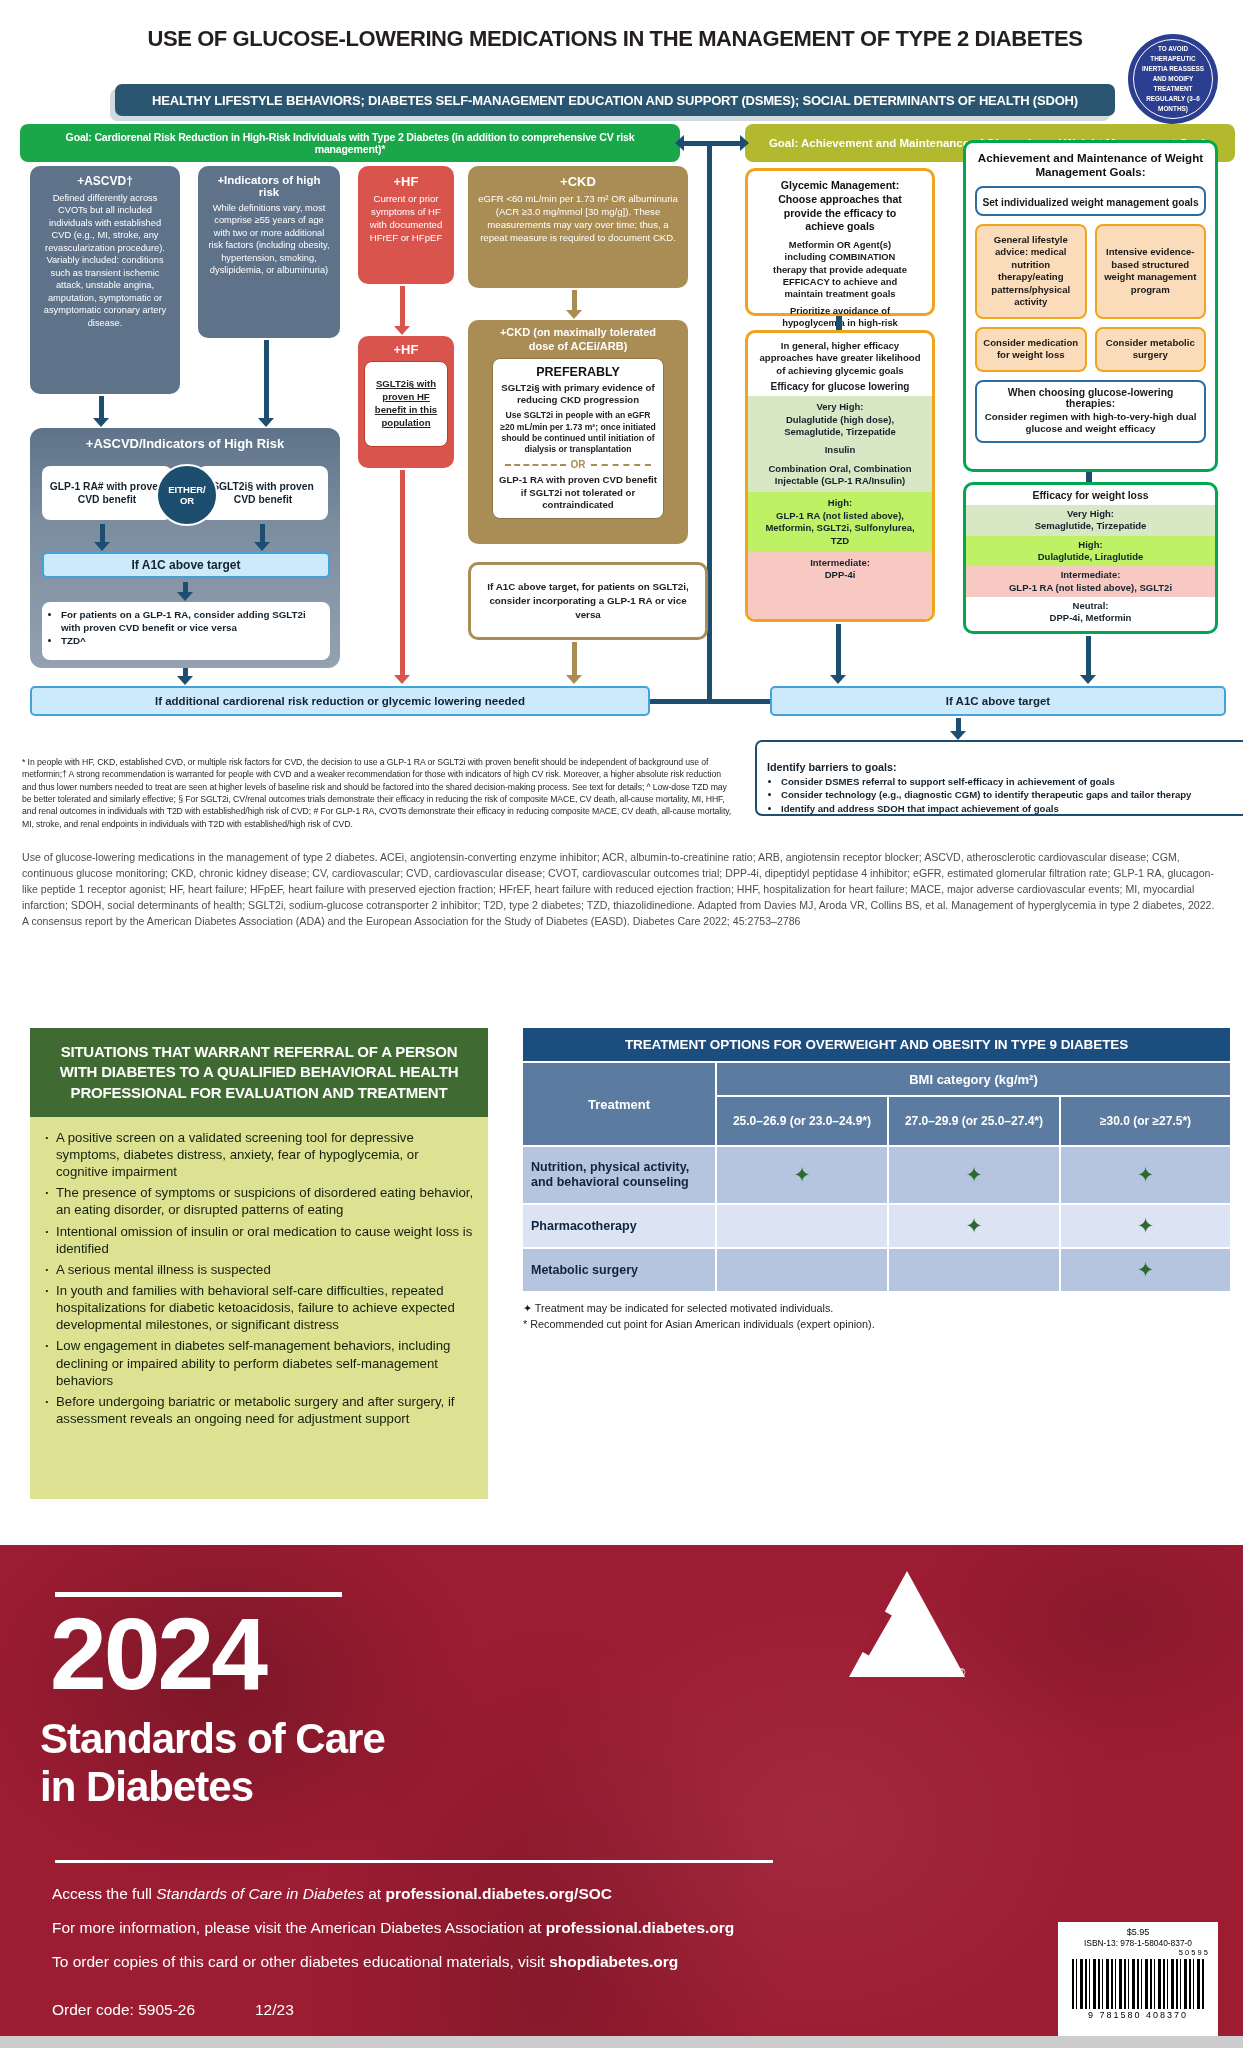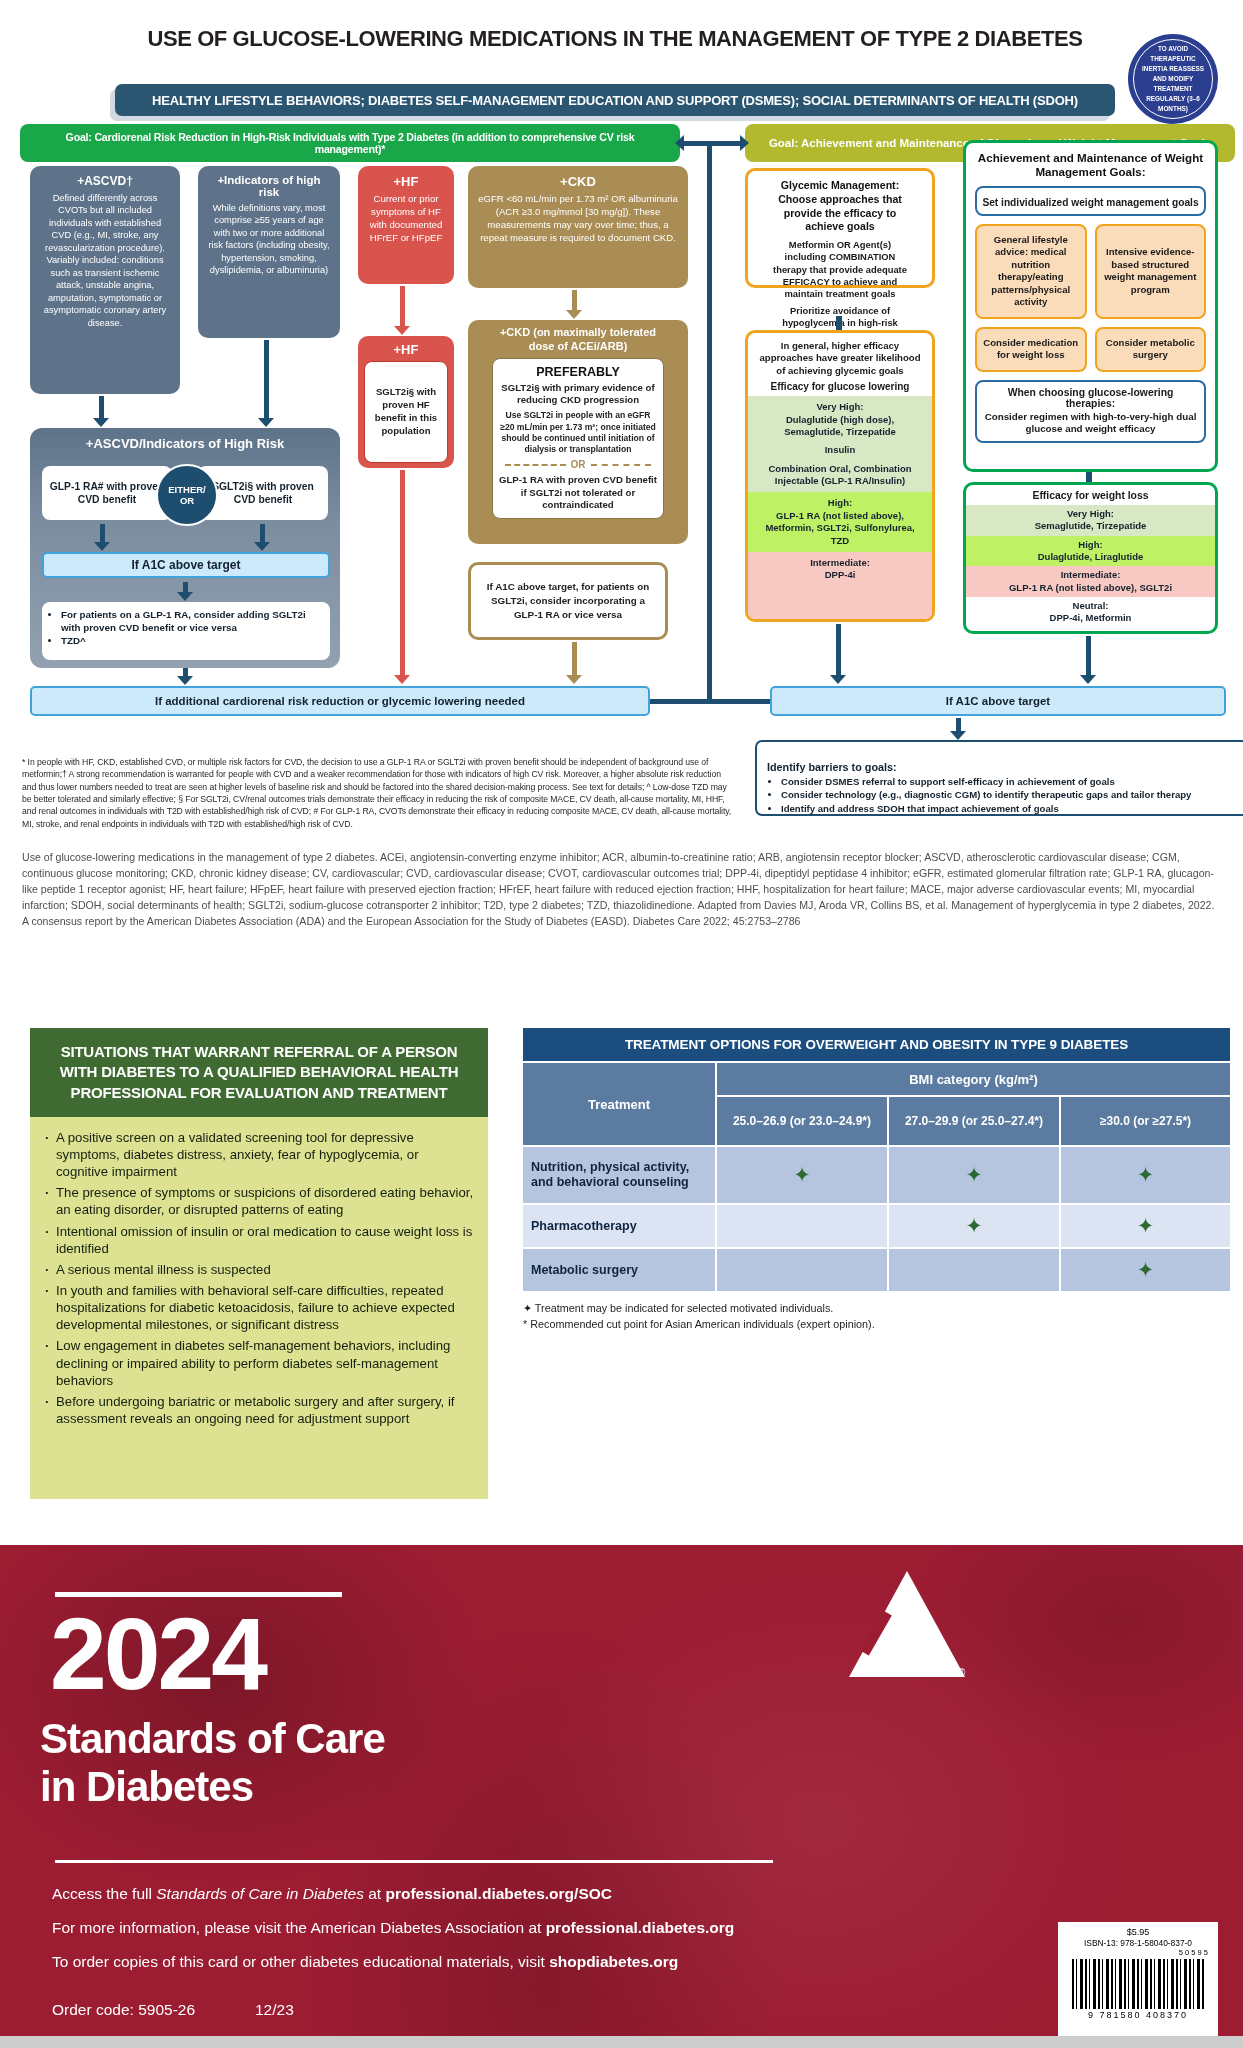--- a/index.html
+++ b/index.html
@@ -140,41 +140,41 @@
     <div class="bb" style="font-size:9.6px;">eGFR &lt;60 mL/min per 1.73 m² OR albuminuria (ACR ≥3.0 mg/mmol [30 mg/g]). These measurements may vary over time; thus, a repeat measure is required to document CKD.</div>
   </div>
 
   <div class="varrow" style="left:99px;top:396px;height:22px;"></div>
   <div class="varrow" style="left:264px;top:340px;height:78px;"></div>
   <div class="varrow c-red" style="left:400px;top:286px;height:40px;"></div>
   <div class="varrow c-tan" style="left:572px;top:290px;height:20px;"></div>
 
   <div class="box redbg" style="left:358px;top:336px;width:96px;height:132px;padding:6px;">
     <div class="bt" style="font-size:13px;">+HF</div>
-    <div class="whitebox" style="border:1.5px solid #c0392b;padding:24px 5px;font-size:9.6px;font-weight:700;line-height:1.35;">
+    <div class="whitebox" style="border:1.5px solid #c0392b;padding:16px 5px;font-size:9.6px;font-weight:700;line-height:1.35;text-decoration:underline;">
       <span>SGLT2i§ with proven HF benefit in this population</span>
     </div>
   </div>
 
   <div class="box tanbg" style="left:468px;top:320px;width:220px;height:224px;padding:6px 24px;">
     <div class="bt" style="font-size:11px;line-height:1.25;">+CKD (on maximally tolerated dose of ACEi/ARB)</div>
     <div class="whitebox" style="border:1.5px solid #8a7544;padding:6px 6px;text-align:center;">
       <div style="font-weight:800;font-size:12.5px;color:#111;">PREFERABLY</div>
       <div style="font-weight:700;font-size:9.6px;margin-top:3px;line-height:1.3;">SGLT2i§ with primary evidence of reducing CKD progression</div>
       <div style="font-weight:600;font-size:8.6px;margin-top:4px;line-height:1.3;">Use SGLT2i in people with an eGFR ≥20 mL/min per 1.73 m²; once initiated should be continued until initiation of dialysis or transplantation</div>
       <div class="orline">
           <i></i>
           <b>OR</b>
           <i></i>
         </div>
       <div style="font-weight:700;font-size:9.6px;line-height:1.3;">GLP-1 RA with proven CVD benefit if SGLT2i not tolerated or contraindicated</div>
     </div>
   </div>
 
-  <div class="whitebox" style="position:absolute;left:468px;top:562px;width:200px;height:78px;border:3px solid #a98d54;border-radius:10px;display:flex;align-items:center;justify-content:center;text-align:center;padding:4px 10px;">
+  <div class="whitebox" style="position:absolute;left:468px;top:562px;width:240px;height:78px;border:3px solid #a98d54;border-radius:10px;display:flex;align-items:center;justify-content:center;text-align:center;padding:4px 10px;">
     <span style="font-weight:700;font-size:9.8px;line-height:1.4;color:#222;">If A1C above target, for patients on SGLT2i, consider incorporating a GLP-1 RA or vice versa</span>
   </div>
 
   <div class="varrow c-red" style="left:400px;top:470px;height:205px;"></div>
   <div class="varrow c-tan" style="left:572px;top:642px;height:33px;"></div>
 
   <div style="position:absolute;left:30px;top:428px;width:310px;height:240px;border-radius:12px;background:linear-gradient(180deg,#5e7389 0%,#7c8da0 40%,#93a1b0 100%);"></div>
   <div style="position:absolute;left:30px;top:436px;width:310px;text-align:center;color:#fff;font-weight:800;font-size:13px;">+ASCVD/Indicators of High Risk</div>
   <div class="whitebox" style="position:absolute;left:42px;top:466px;width:130px;height:54px;display:flex;align-items:center;justify-content:center;text-align:center;padding:2px 6px;">
     <span style="font-weight:700;font-size:10.3px;line-height:1.3;color:#14222e;">GLP-1 RA# with proven CVD benefit</span>
@@ -197,21 +197,21 @@
       <li style="font-weight:700;font-size:9.8px;line-height:1.35;color:#14222e;">For patients on a GLP-1 RA, consider adding SGLT2i with proven CVD benefit or vice versa</li>
       <li style="font-weight:700;font-size:9.8px;line-height:1.35;color:#14222e;">TZD^</li>
     </ul>
   </div>
   <div class="varrow" style="left:183px;top:668px;height:8px;"></div>
 
   <div class="bluebar" style="left:30px;top:686px;width:620px;height:30px;font-size:11.5px;">
     <span>If additional cardiorenal risk reduction or glycemic lowering needed</span>
   </div>
 
-  <div class="obox" style="left:745px;top:168px;width:190px;height:120px;padding:8px 25px;">
+  <div class="obox" style="left:745px;top:168px;width:190px;height:148px;padding:8px 25px;">
     <div style="font-weight:800;font-size:10.6px;line-height:1.3;color:#111;">Glycemic Management: Choose approaches that provide the efficacy to achieve goals</div>
     <div style="font-weight:600;font-size:9.4px;line-height:1.3;margin-top:5px;">Metformin OR Agent(s) including COMBINATION therapy that provide adequate EFFICACY to achieve and maintain treatment goals</div>
     <div style="font-weight:600;font-size:9.4px;line-height:1.3;margin-top:5px;">Prioritize avoidance of hypoglycemia in high-risk individuals</div>
   </div>
   <div class="cline" style="left:836px;top:316px;width:6px;height:14px;"></div>
 
   <div class="obox" style="left:745px;top:330px;width:190px;height:292px;overflow:hidden;">
     <div style="font-weight:600;font-size:9.6px;line-height:1.3;padding:7px 8px 2px 8px;">In general, higher efficacy approaches have greater likelihood of achieving glycemic goals</div>
     <div style="font-weight:800;font-size:10px;padding:2px 4px 4px 4px;">Efficacy for glucose lowering</div>
     <div class="band bgreen">

